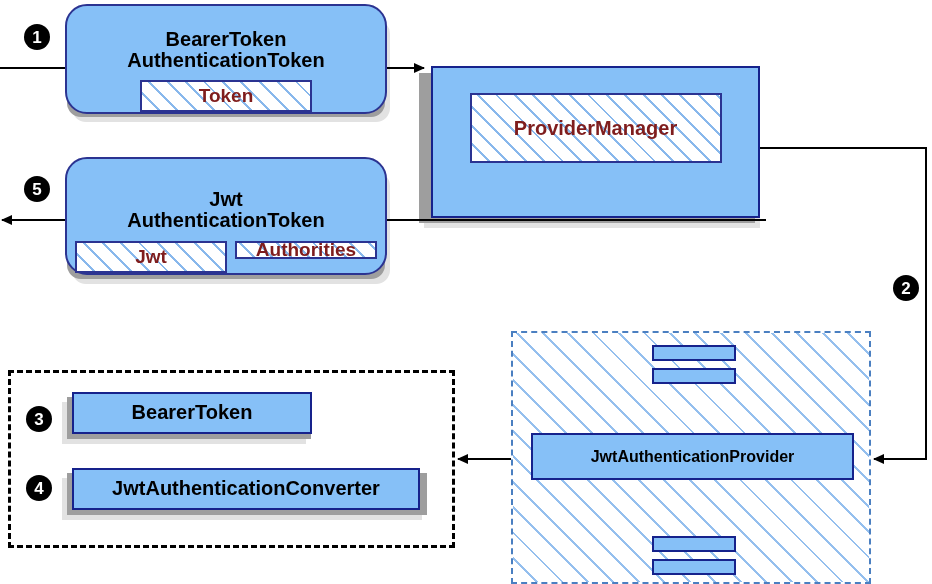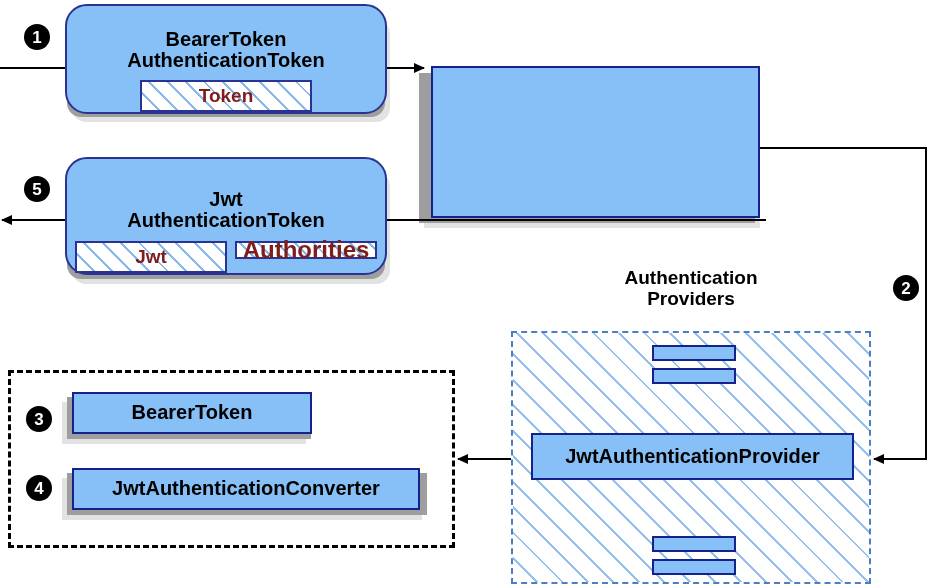--- a/index.html
+++ b/index.html
@@ -84,22 +84,20 @@
     <path d="M766,220 L196,220" stroke="#000" stroke-width="2" fill="none"></path>
     <path d="M200,220 L2,220" stroke="#000" stroke-width="2" fill="none" marker-end="url(#ah)"></path>
 
     <path d="M694,386 L694,424" stroke="#000" stroke-width="4" fill="none" marker-end="url(#ah-both-s)" marker-start="url(#ah-both-s)"></path>
     <path d="M694,496 L694,534" stroke="#000" stroke-width="4" fill="none" marker-end="url(#ah-both-s)" marker-start="url(#ah-both-s)"></path>
   </svg>
 
   <div class="dash-blue" style="left:511px;top:331px;width:360px;height:253px;">
     <div class="hatch-inner"></div>
   </div>
-  <div class="plainlabel" style="left:571px;top:268px;width:240px;font-size:19px;">Authentication
-Providers</div>
 
   <div class="bar" style="left:652px;top:345px;width:84px;height:16px;"></div>
   <div class="bar" style="left:652px;top:368px;width:84px;height:16px;"></div>
   <div class="bar" style="left:652px;top:536px;width:84px;height:16px;"></div>
   <div class="bar" style="left:652px;top:559px;width:84px;height:16px;"></div>
 
   <div class="dash-black" style="left:8px;top:370px;width:447px;height:178px;"></div>
 
   <div class="sh sh2 sh-round" style="left:72px;top:20px;width:318px;height:102px;"></div>
   <div class="sh sh1 sh-round" style="left:67px;top:15px;width:318px;height:102px;"></div>
@@ -108,43 +106,47 @@
 AuthenticationToken</div>
     <div class="slot" style="width:172px;height:32px;margin-top:8px;font-size:19px;">
       <div class="hatch-inner"></div>
       <span class="lbl">Token</span>
     </div>
   </div>
 
   <div class="sh sh2" style="left:424px;top:78px;width:336px;height:150px;"></div>
   <div class="sh sh1" style="left:419px;top:73px;width:336px;height:150px;"></div>
   <div class="node card-sq" style="left:431px;top:66px;width:329px;height:152px;padding-top:14px;">
+    <div class="slot" style="width:252px;height:70px;margin-top:11px;font-size:20px;">
+      <div class="hatch-inner"></div>
+      <span class="lbl">ProviderManager</span>
+    </div>
   </div>
 
   <div class="sh sh2 sh-round" style="left:72px;top:172px;width:318px;height:112px;"></div>
   <div class="sh sh1 sh-round" style="left:67px;top:167px;width:318px;height:112px;"></div>
   <div class="node card-round" style="left:65px;top:157px;width:322px;height:118px;padding-top:7px;">
     <div class="ttl" style="font-size:20px;">Jwt
 AuthenticationToken</div>
     <div style="display:flex;gap:8px;margin-top:9px;">
       <div class="slot" style="width:152px;height:32px;font-size:19px;">
         <div class="hatch-inner"></div>
         <span class="lbl">Jwt</span>
       </div>
-      <div class="slot" style="width:142px;height:18px;font-size:24px;">
+      <div class="slot" style="width:142px;height:18px;font-size:19px;">
         <div class="hatch-inner"></div>
         <span class="lbl">Authorities</span>
       </div>
     </div>
   </div>
 
   <div class="sh sh2" style="left:524px;top:442px;width:332px;height:48px;"></div>
   <div class="sh sh1" style="left:519px;top:437px;width:332px;height:48px;"></div>
   <div class="node card-sq" style="left:531px;top:433px;width:323px;height:47px;justify-content:center;">
-    <div class="ttl" style="font-size:20px;">JwtAuthenticationProvider</div>
+    <div class="ttl" style="font-size:16px;">JwtAuthenticationProvider</div>
   </div>
 
   <div class="sh sh2" style="left:62px;top:402px;width:244px;height:42px;"></div>
   <div class="sh sh1" style="left:67px;top:397px;width:244px;height:42px;"></div>
   <div class="node card-sq" style="left:72px;top:392px;width:240px;height:42px;justify-content:center;">
     <div class="ttl" style="font-size:20px;">BearerToken</div>
   </div>
 
   <div class="sh sh2" style="left:62px;top:478px;width:360px;height:42px;"></div>
   <div class="sh sh1" style="left:67px;top:473px;width:360px;height:42px;"></div>

